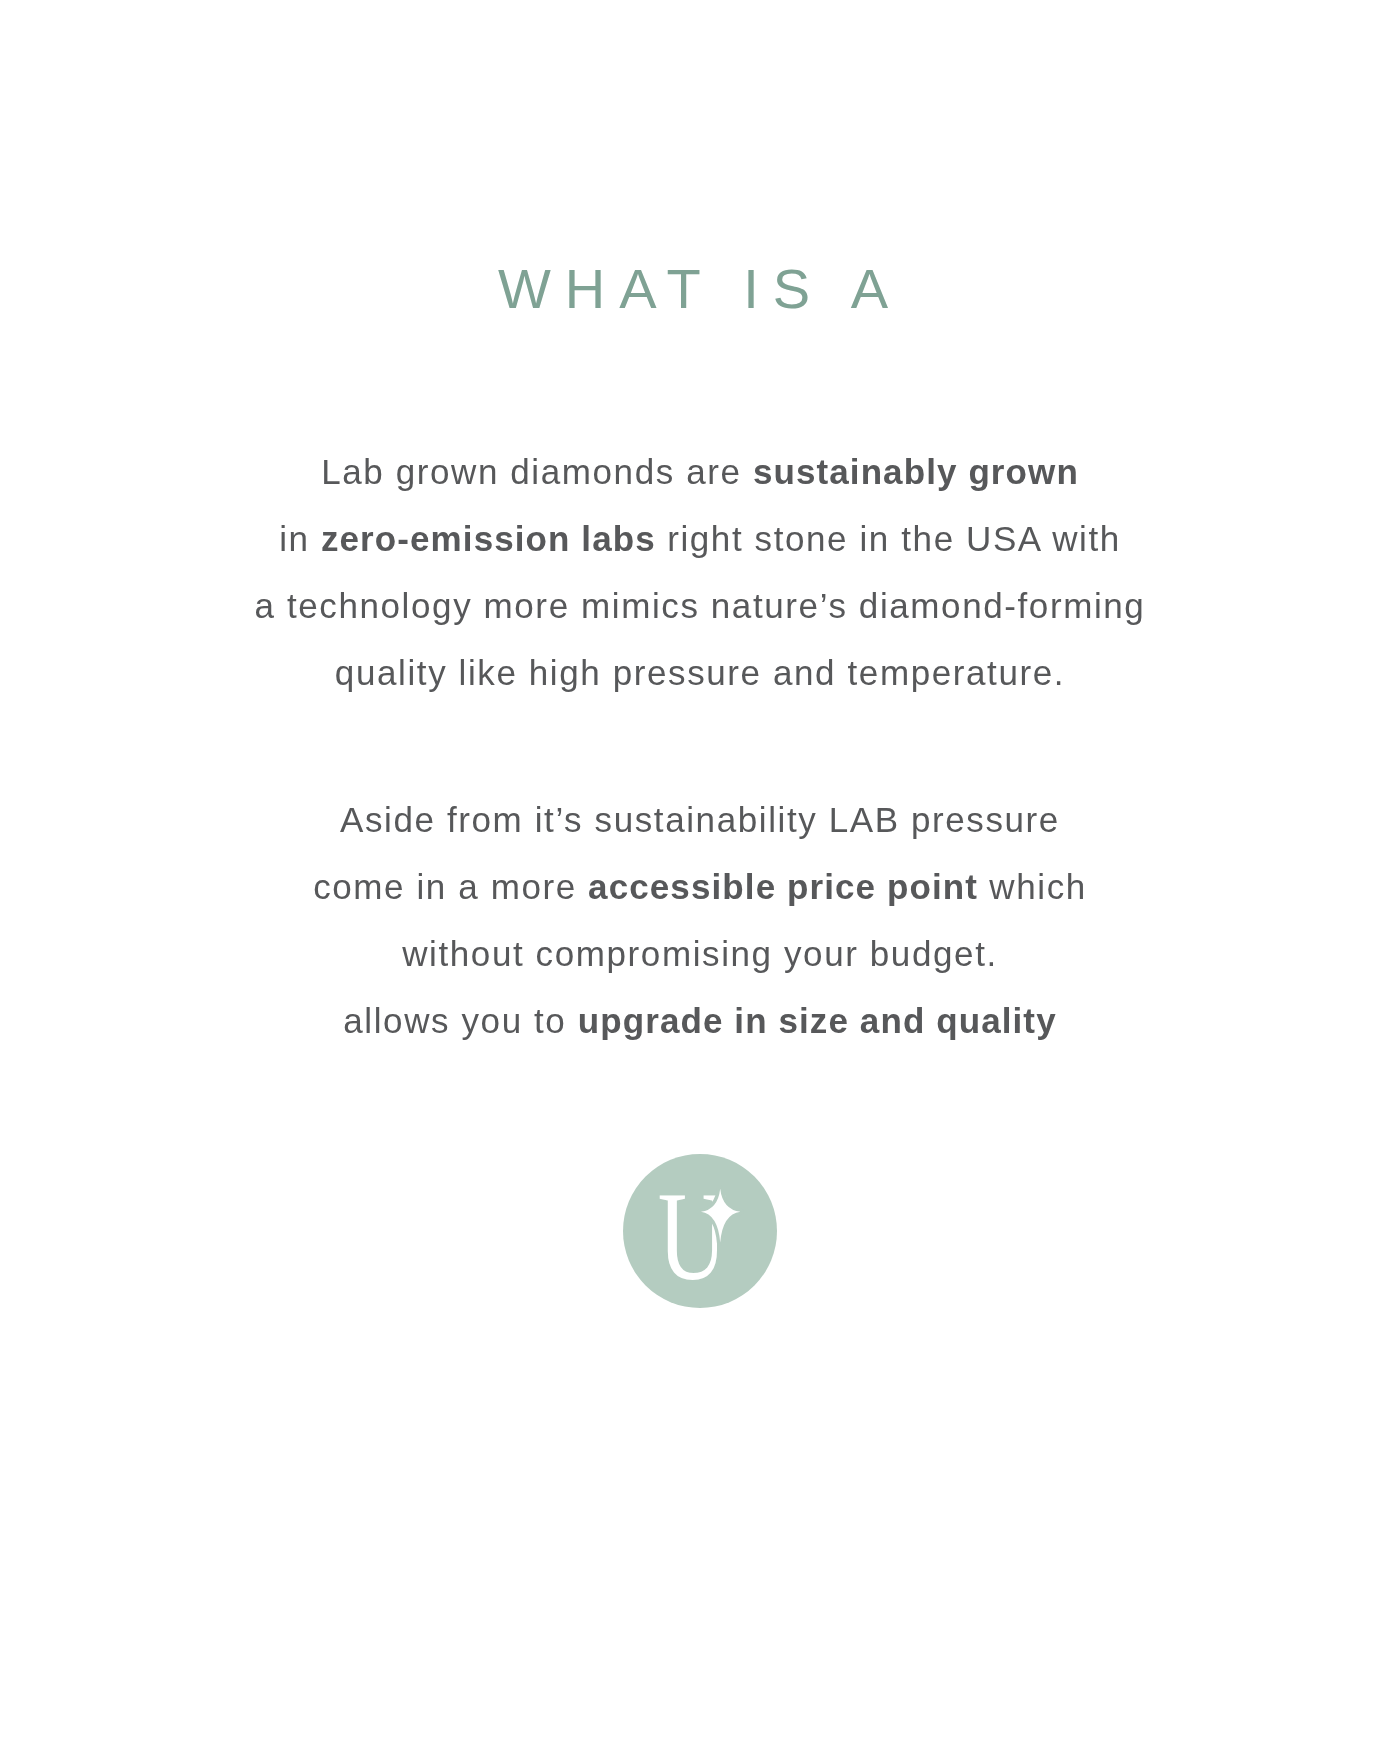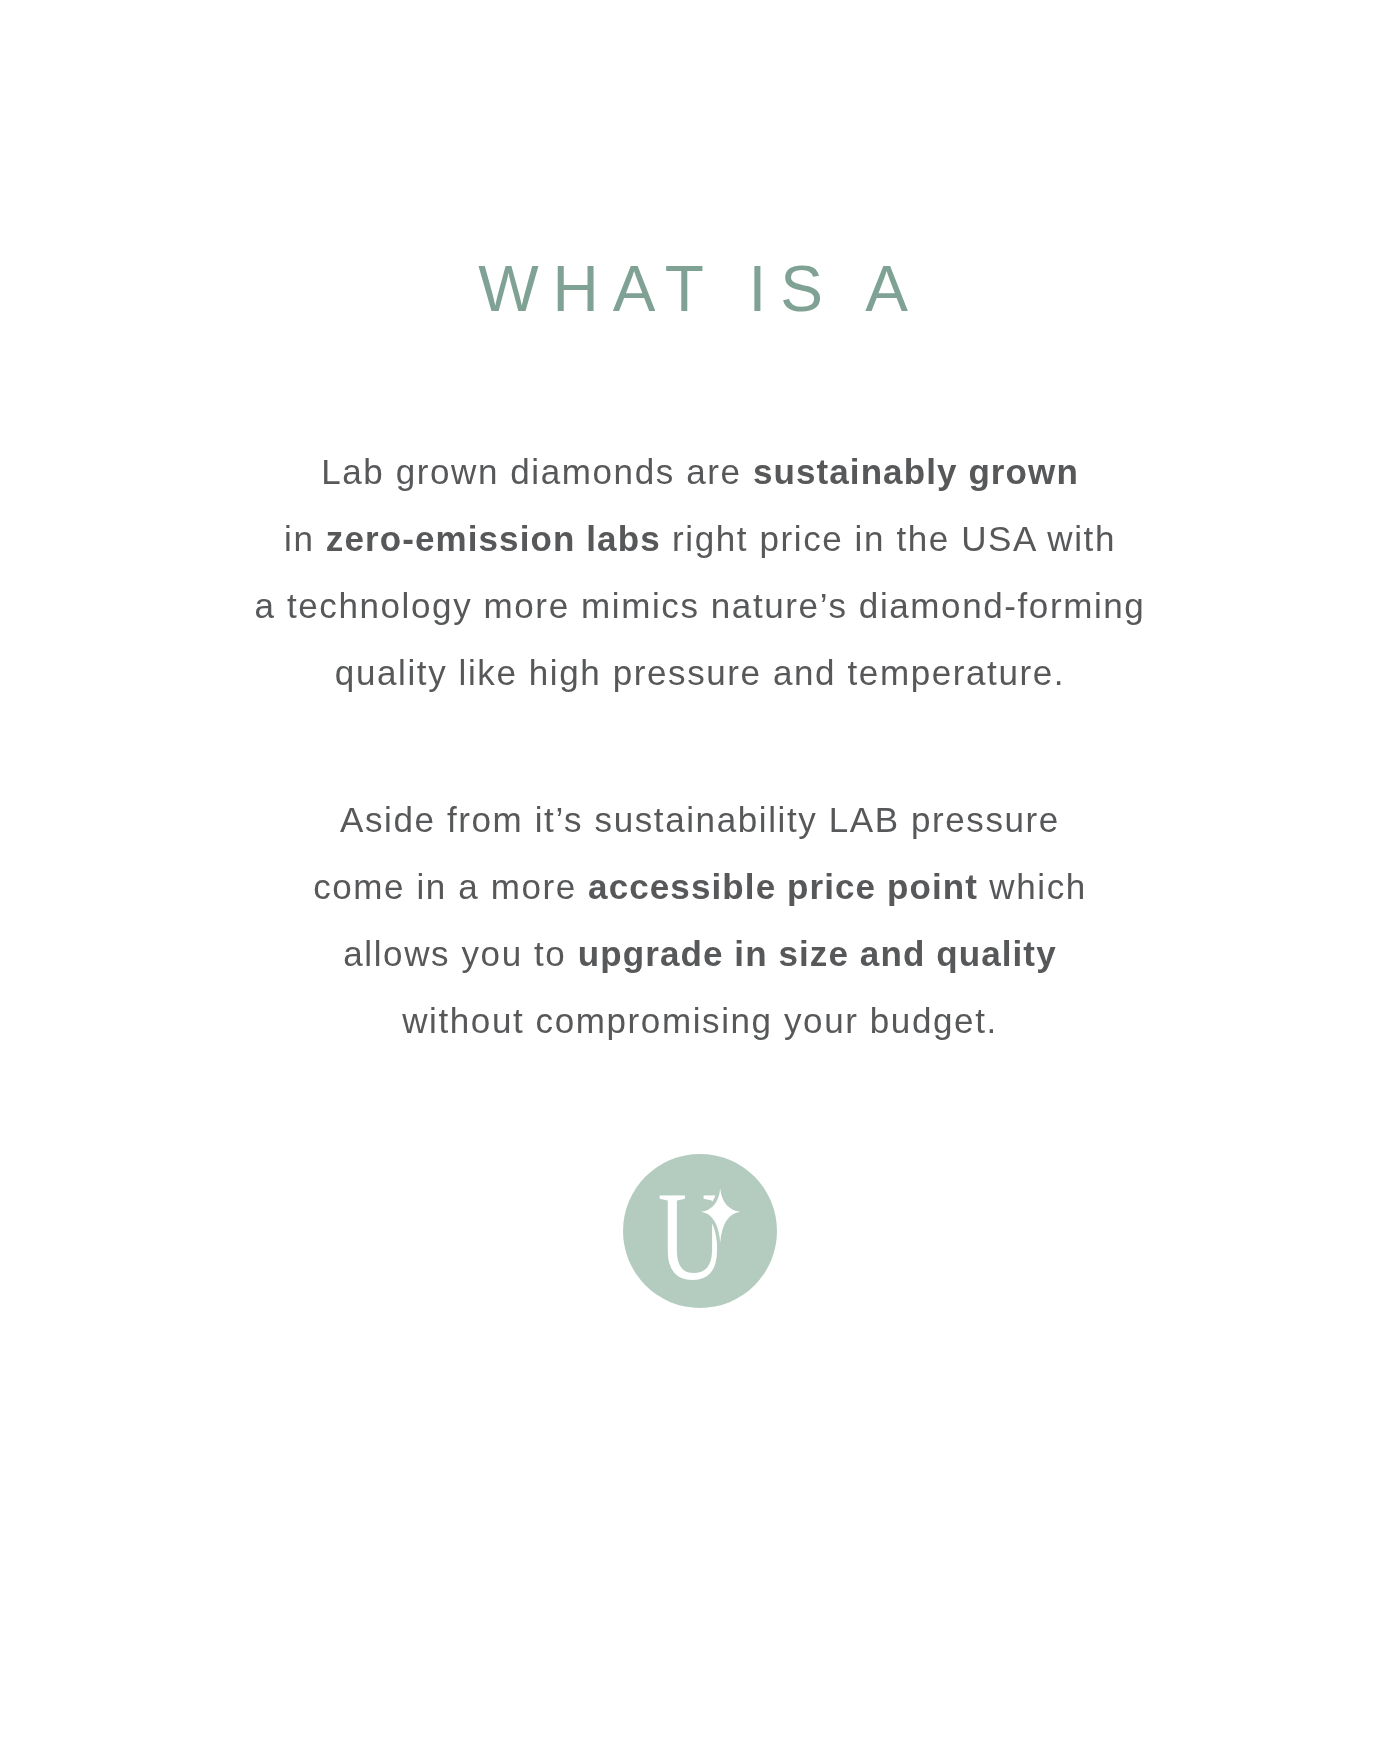--- a/index.html
+++ b/index.html
@@ -18,21 +18,21 @@
   }
   .page{
     width:1400px;height:1758px;
     background:var(--bg);
     text-align:center;
     position:relative;
   }
   .title{
     padding-top:252px;
     color:var(--title-color);
-    font-size:64px;
+    font-size:56px;
     font-weight:300;
     line-height:74px;
     letter-spacing:14px;
     text-transform:uppercase;
   }
   .title .tline{white-space:nowrap;}
   .body-copy{
     margin-top:112px;
     color:var(--body-color);
     font-size:35px;
@@ -66,29 +66,29 @@
 
 <div class="page">
 
   <h1 class="title">
     <div class="tline">WHAT IS A</div>
   </h1>
 
   <div class="body-copy" id="body-copy">
       <div class="paragraph">
         <div class="line"><span>Lab grown diamonds are </span><span class="b">sustainably grown</span></div>
-        <div class="line"><span>in </span><span class="b">zero-emission labs</span><span> right price in the USA with</span></div>
+        <div class="line"><span>in </span><span class="b">zero-emission labs</span><span> right stone in the USA with</span></div>
         <div class="line"><span>a technology more mimics nature’s diamond-forming</span></div>
         <div class="line"><span>quality like high pressure and temperature.</span></div>
       </div>
       <div class="paragraph">
         <div class="line"><span>Aside from it’s sustainability LAB pressure</span></div>
         <div class="line"><span>come in a more </span><span class="b">accessible price point</span><span> which</span></div>
+        <div class="line"><span>without compromising your budget.</span></div>
         <div class="line"><span>allows you to </span><span class="b">upgrade in size and quality</span></div>
-        <div class="line"><span>without compromising your budget.</span></div>
       </div>
     </div>
 
   <div class="logo-wrap">
     <svg width="154" height="154" viewBox="0 0 160 160" aria-hidden="true">
       <circle class="logo-circle-shape" cx="80" cy="80" r="80"></circle>
       <text class="logo-letter" x="72" y="130" text-anchor="middle" textLength="72" lengthAdjust="spacingAndGlyphs">U</text>
       <path class="sparkle" d="M101,36 Q103.5,57.5 122,60 Q103.5,62.5 101,92 Q98.5,62.5 81,60 Q98.5,57.5 101,36 Z"></path>
     </svg>
   </div>

